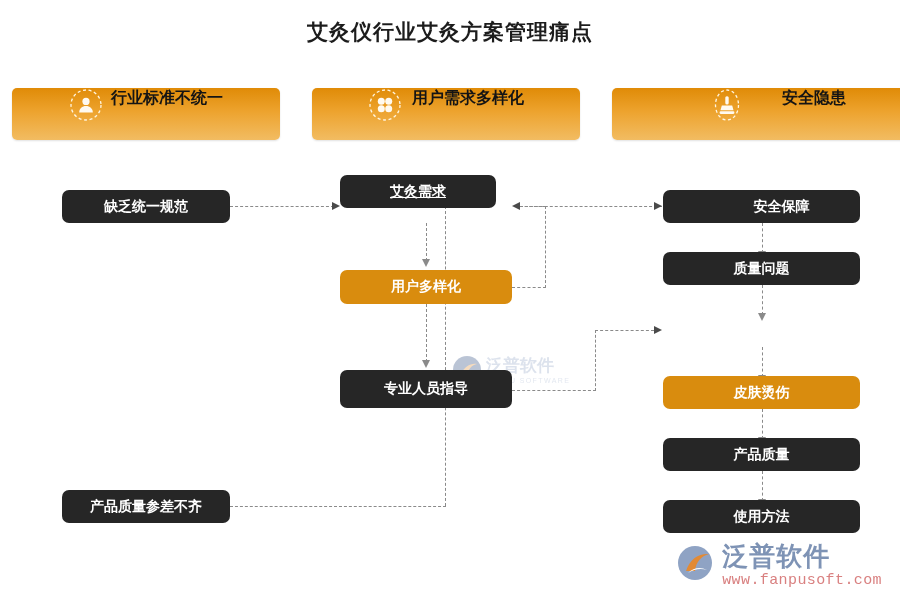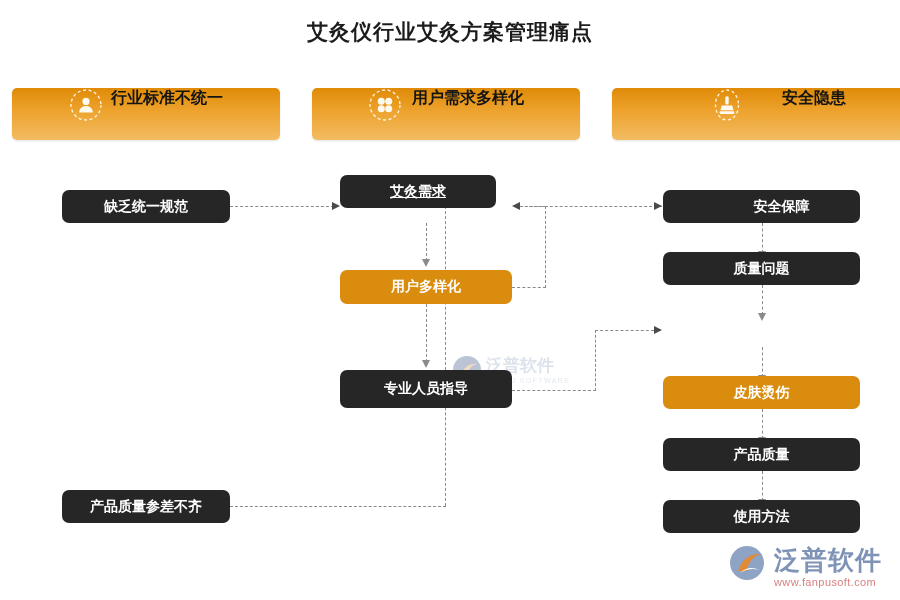--- a/index.html
+++ b/index.html
@@ -104,22 +104,22 @@
   .watermark .wm2{font-size:7px;color:#9fb0cd;letter-spacing:1.4px;margin-top:3px;}
 
   
   .logo{
     position:absolute;right:18px;bottom:12px;
     display:flex;align-items:flex-end;z-index:6;
   }
   .logo .ltxt{display:flex;flex-direction:column;line-height:1;}
   .logo .l1{font-size:26px;color:#7e93b5;font-weight:bold;letter-spacing:1px;
     font-family:"DejaVu Serif","Liberation Serif",serif;}
-  .logo .l2{font-size:11px;color:#d98080;letter-spacing:.4px;margin-top:4px;
-    font-family:Liberation Sans, sans-serif;}
+  .logo .l2{font-size:15px;color:#d98080;letter-spacing:.4px;margin-top:4px;
+    font-family:Liberation Mono, monospace;}
 </style>
 </head>
 <body>
 
 <div id="stage">
 
   <div class="title">艾灸仪行业艾灸方案管理痛点</div>
 
   <div class="banner" id="banner0">
     <span class="bicon">

